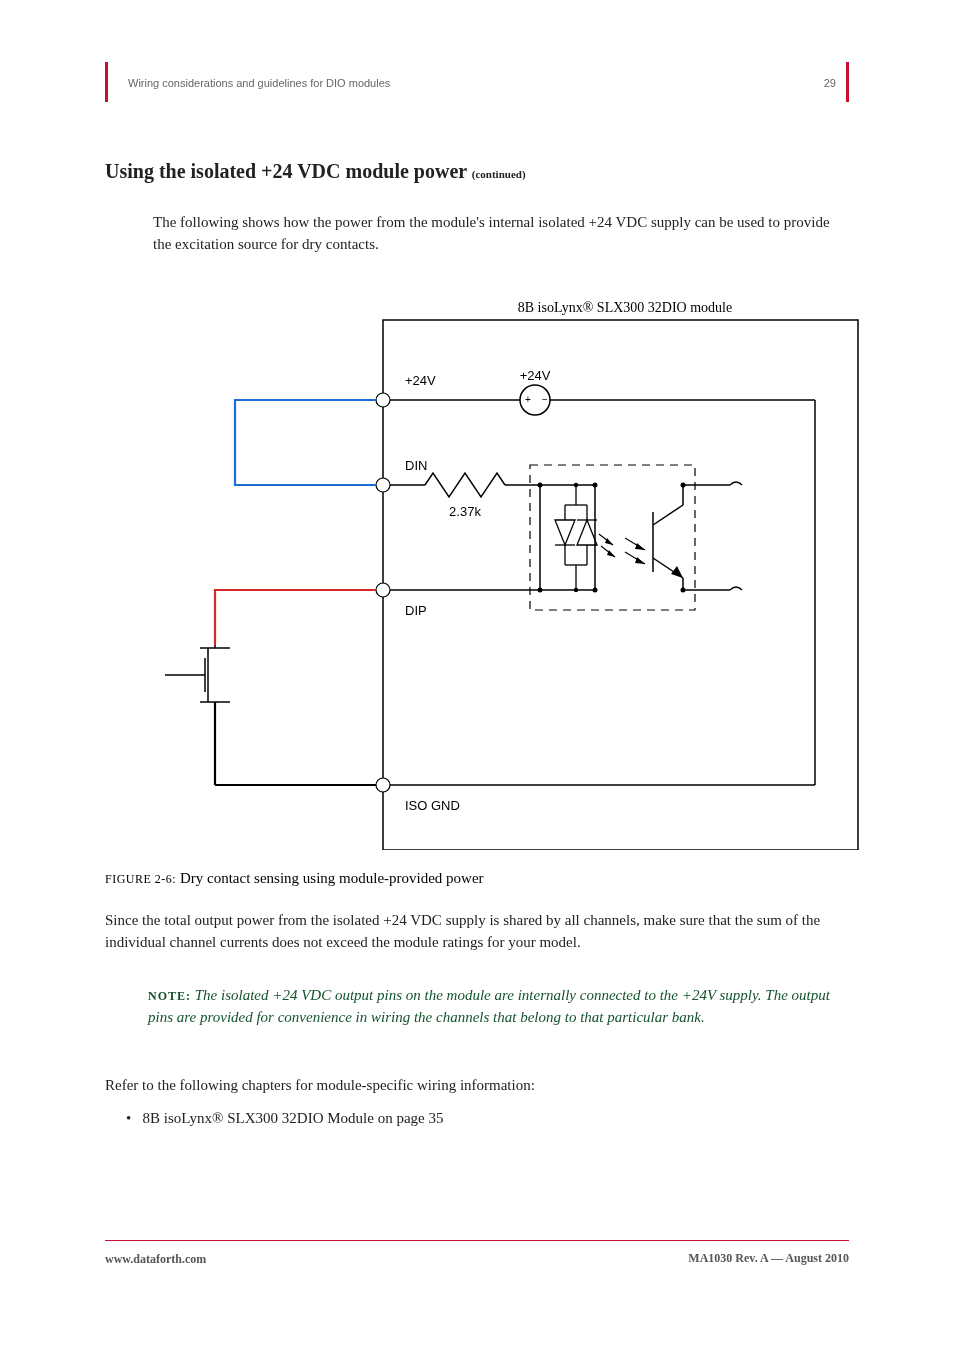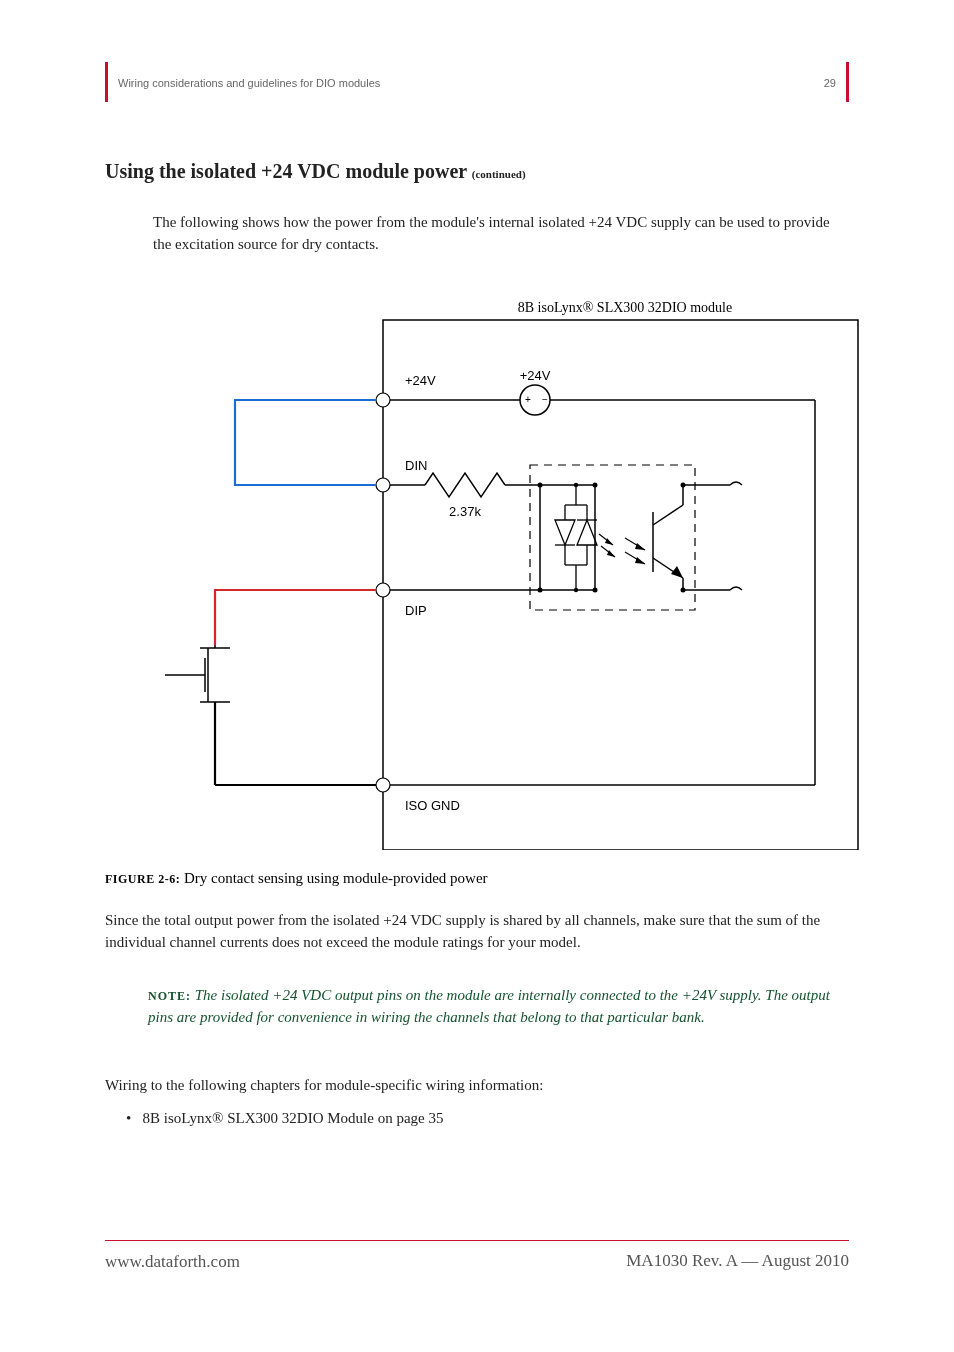--- a/index.html
+++ b/index.html
@@ -77,21 +77,21 @@
     width: 755px;
     height: 560px;
   }
   .figure-caption {
     position: absolute;
     font-family: "Times New Roman", serif;
     font-size: 15px;
   }
   .figure-caption .figlabel {
     font-size: 12px;
-    font-weight: bold;
+    font-weight: normal;
     letter-spacing: 0.5px;
   }
   svg { display: block; }
   .module-label {
     font-family: "Times New Roman", serif;
     font-size: 14px;
   }
   .pin-label {
     font-family: Arial, sans-serif;
     font-size: 13px;
@@ -103,30 +103,31 @@
     fill: #000;
   }
   .footer-line {
     position: absolute;
     height: 1px;
     background: #c8102e;
   }
   .footer-text {
     position: absolute;
     font-family: "Times New Roman", serif;
-    font-size: 17px;
+    font-size: 12px;
     color: #555;
+    font-weight: bold;
   }
 </style>
 </head>
 <body>
 
 <div class="page-header">
   <div class="header-left-bar"></div>
-  <div style="flex:1; padding-left:10px;">
+  <div style="flex:1; padding-left:20px;">
     <span class="header-title">Wiring considerations and guidelines for DIO modules</span>
   </div>
   <div style="padding-right:10px;">
     <span class="header-page">29</span>
   </div>
   <div class="header-right-bar"></div>
 </div>
 
 <div class="section-heading" style="top:160px;">
   <span>Using the isolated +24 VDC module power</span>
@@ -241,21 +242,21 @@
   <span>Dry contact sensing using module-provided power</span>
 </div>
 
 <div class="body-text" style="top:910px;">Since the total output power from the isolated +24 VDC supply is shared by all channels, make sure that the sum of the individual channel currents does not exceed the module ratings for your model.</div>
 
 <div class="note-text" style="top:985px;">
   <span class="note-label">NOTE:</span>
   <span>The isolated +24 VDC output pins on the module are internally connected to the +24V supply. The output pins are provided for convenience in wiring the channels that belong to that particular bank.</span>
 </div>
 
-<div class="body-text" style="top:1075px;">Wiring to the following chapters for module-specific wiring information:</div>
+<div class="body-text" style="top:1075px;">Refer to the following chapters for module-specific wiring information:</div>
 
 <div class="body-text" style="top:1108px; left:126px;">
   <span>•&nbsp;&nbsp;</span>
   <span>8B isoLynx® SLX300 32DIO Module on page 35</span>
 </div>
 
 <div class="footer-line" style="left:105px; right:105px; top:1240px;"></div>
 <div class="footer-text" style="left:105px; top:1252px;">www.dataforth.com</div>
 <div class="footer-text" style="right:105px; top:1251px; text-align:left;">MA1030   Rev. A   —   August 2010</div>
 

